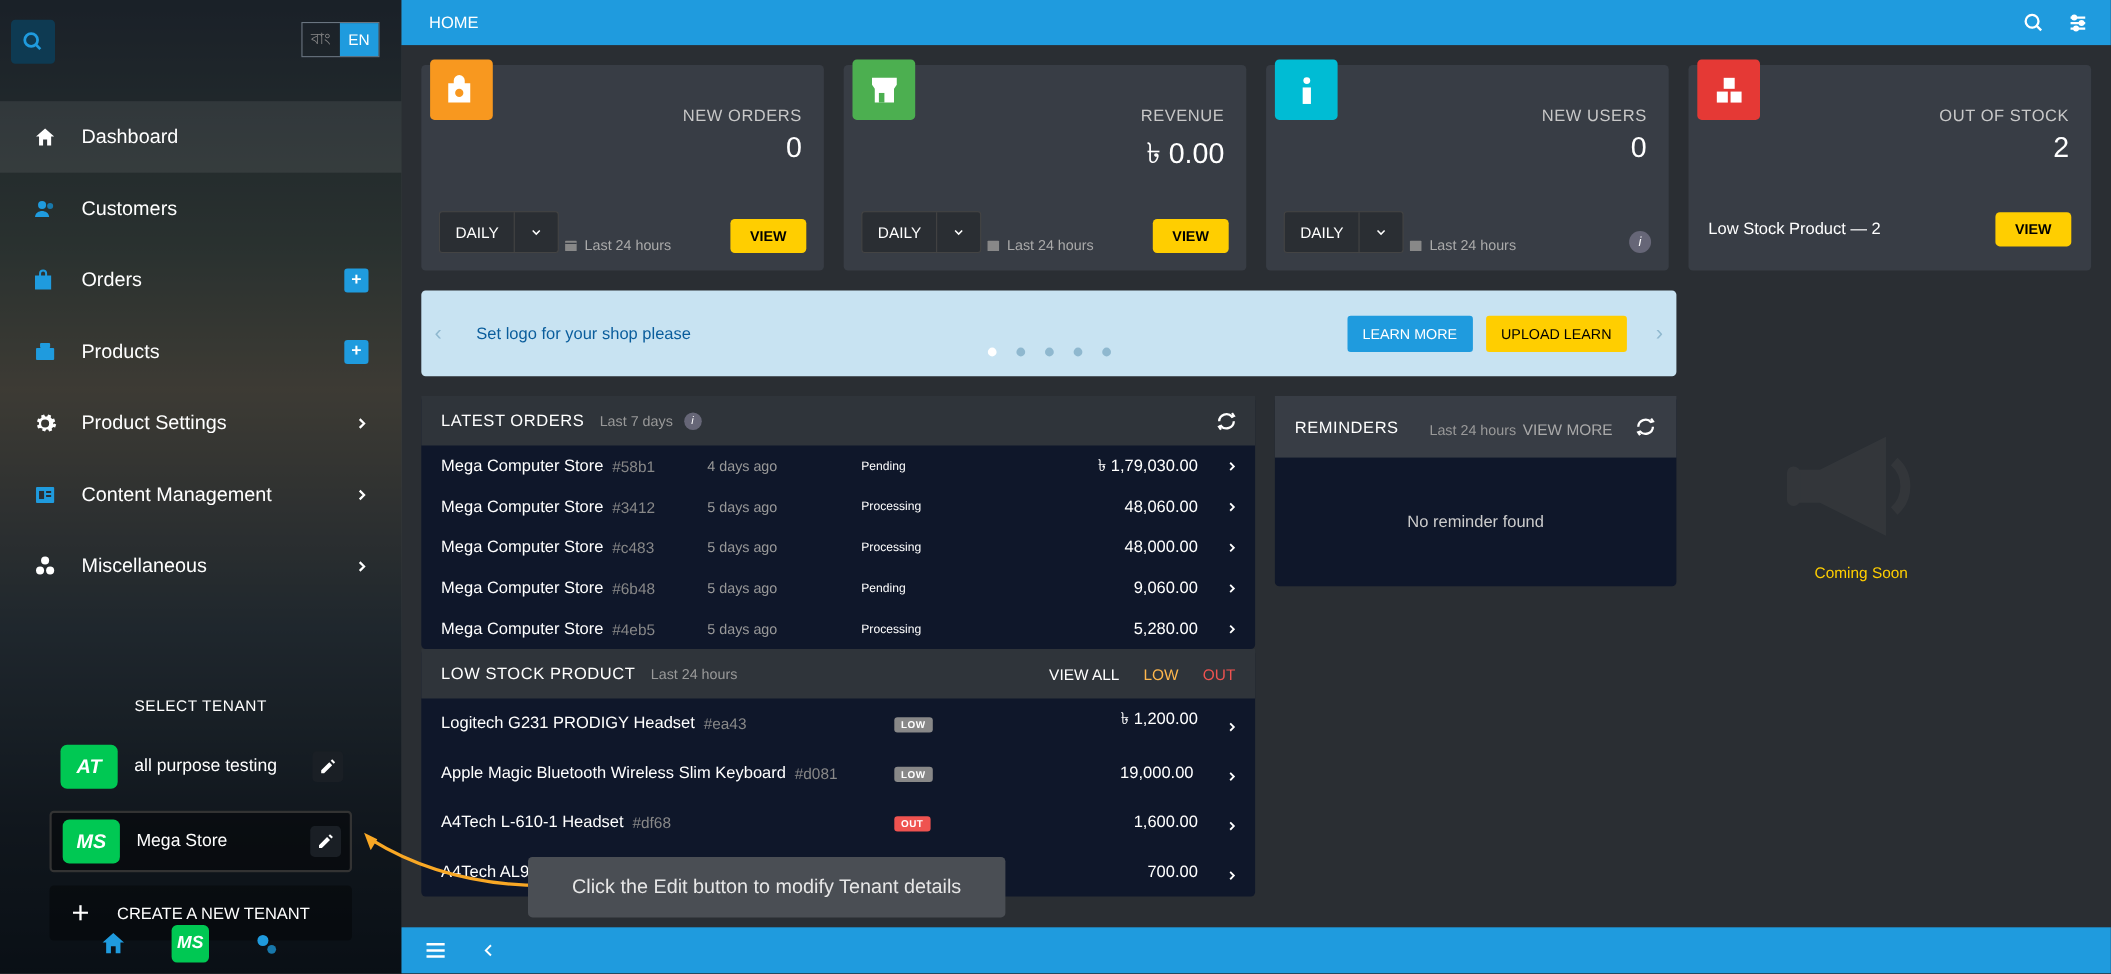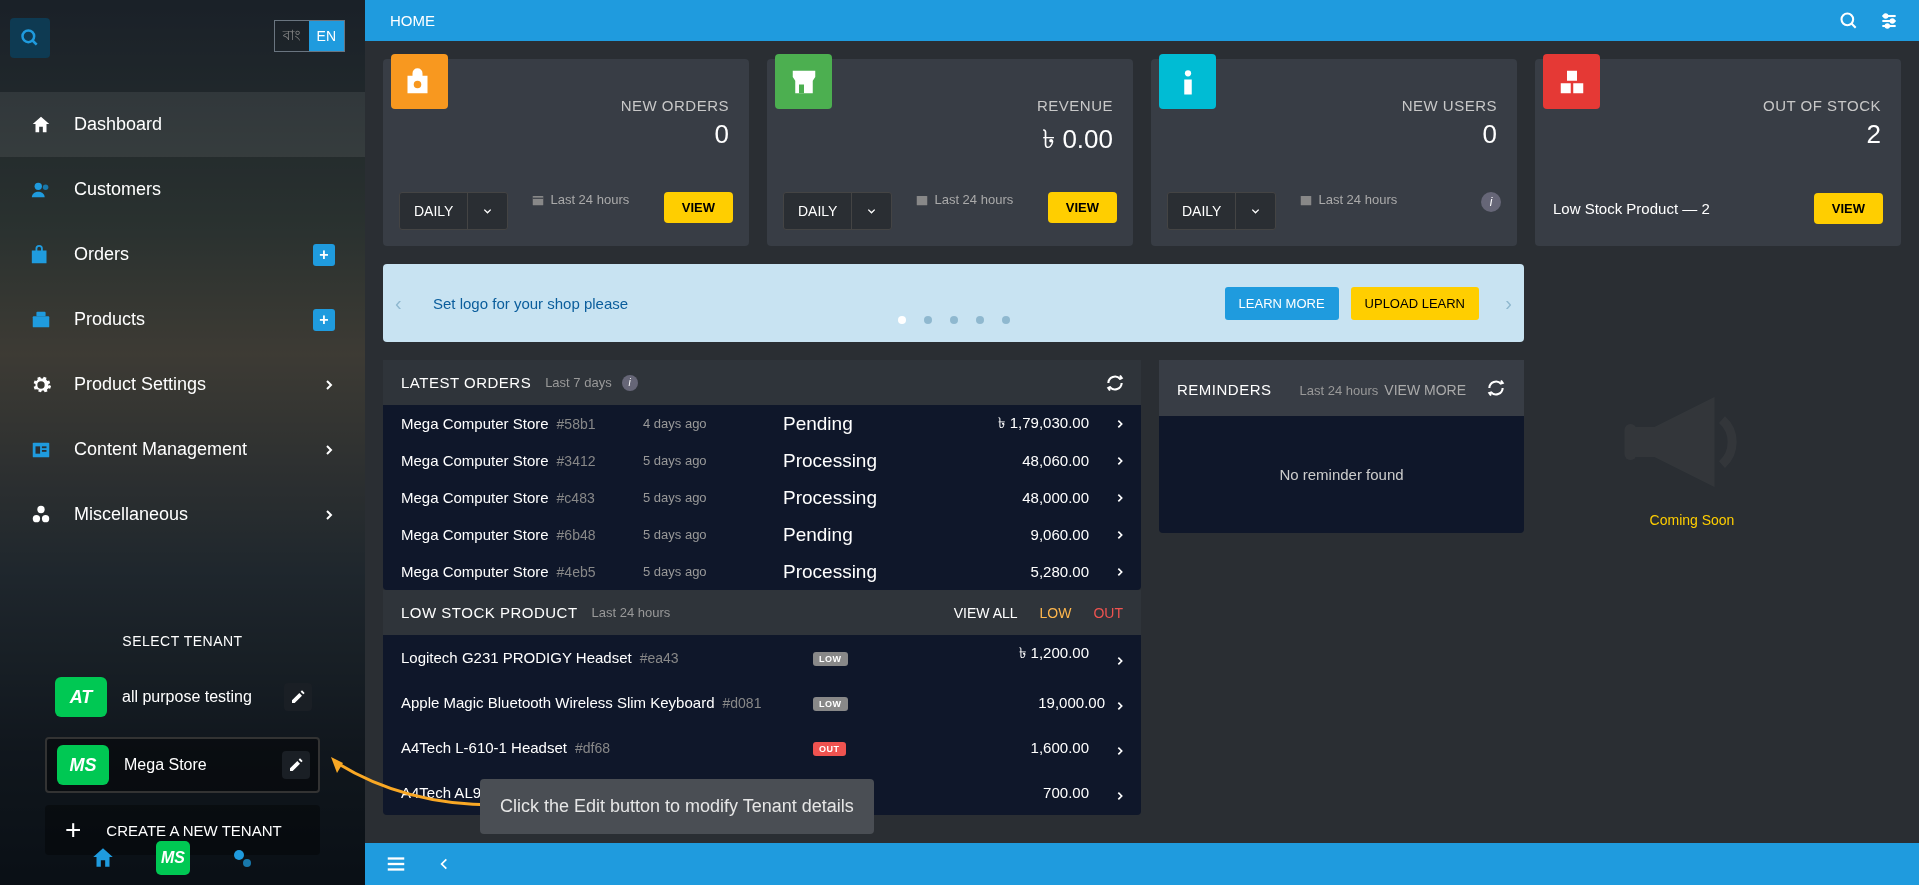--- a/index.html
+++ b/index.html
@@ -34,21 +34,21 @@
 .main{position:absolute;top:41px;left:365px;right:0;bottom:42px;background:#2a2e33;overflow:auto;z-index:1}
 .cards{display:flex;gap:18px;padding:18px 18px 0 18px;flex-wrap:nowrap}
 .card{flex:1;min-width:0;background:#383d45;border-radius:4px;padding:18px;position:relative;height:187px}
 .card-icon{position:absolute;top:-5px;left:8px;width:57px;height:55px;border-radius:4px;display:flex;align-items:center;justify-content:center}
 .card-icon.orange{background:#f8981f}
 .card-icon.green{background:#4caf50}
 .card-icon.cyan{background:#00bcd4}
 .card-icon.red{background:#e53935}
 .card-label{position:absolute;right:20px;top:38px;font-size:15px;color:#c8c8c8;letter-spacing:0.5px}
 .card-value{position:absolute;right:20px;top:60px;font-size:26px;color:#fff}
-.card-footer{position:absolute;bottom:16px;left:16px;right:16px;display:flex;align-items:flex-start;gap:23px}
+.card-footer{position:absolute;bottom:16px;left:16px;right:16px;display:flex;align-items:flex-end;gap:4px}
 .period-select{background:#2a2e33;border-radius:3px;display:flex;align-items:center;height:38px;overflow:hidden;border:1px solid #444}
 .period-select span{padding:0 14px;font-size:14px}
 .period-chevron{border-left:1px solid #444;width:40px;height:38px;display:flex;align-items:center;justify-content:center}
 .period-hint{font-size:13px;color:#aaa;display:flex;align-items:center;gap:5px;flex:1}
 .view-btn{background:#ffce00;color:#000;border:none;border-radius:4px;padding:8px 18px;font-size:13px;font-weight:600;cursor:pointer}
 .info-circle{width:20px;height:20px;border-radius:50%;background:#667;display:flex;align-items:center;justify-content:center;font-size:12px;font-style:italic;color:#fff}
 .lowstock-line{position:absolute;bottom:22px;left:18px;right:18px;display:flex;align-items:center;justify-content:space-between}
 .banner{margin:18px 18px 0 18px;background:#c8e3f2;border-radius:4px;height:78px;display:flex;align-items:center;padding:0 30px;position:relative;width:1141px}
 .banner-text{color:#0a5d9c;font-size:15px;margin-left:20px}
 .banner-dots{position:absolute;left:50%;transform:translateX(-50%);bottom:18px;display:flex;gap:18px}
@@ -66,40 +66,40 @@
 .panel-right{width:300px;display:flex;flex-direction:column;align-items:center;justify-content:center;height:190px}
 .panel-header{display:flex;align-items:center;padding:14px 18px;background:#2f343a;position:relative}
 .panel-title{font-size:15px;letter-spacing:0.5px}
 .panel-sub{font-size:13px;color:#999;margin-left:14px}
 .panel-info{margin-left:10px}
 .panel-refresh{position:absolute;right:16px}
 .row-item{display:flex;align-items:center;padding:10px 18px;position:relative;font-size:15px}
 .row-item .store{color:#fff}
 .row-item .tag{color:#888;font-size:14px;margin-left:8px}
 .row-item .ago{position:absolute;left:260px;font-size:13px;color:#999}
-.row-item .status{position:absolute;left:400px;font-size:19px}
+.row-item .status{position:absolute;left:400px;font-size:11px}
 .row-item .amount{position:absolute;right:52px;font-size:15px}
 .row-item .chev{position:absolute;right:16px}
 .stock-header{display:flex;align-items:center;padding:14px 18px;background:#2f343a;position:relative}
 .stock-tabs{position:absolute;right:18px;display:flex;gap:22px;align-items:center}
 .stock-tab{font-size:14px;cursor:pointer}
 .stock-tab.all{color:#fff}
 .stock-tab.low{color:#ffb74d}
 .stock-tab.out{color:#ef5350}
 .stock-row{display:flex;align-items:flex-end;padding:14px 18px;position:relative;font-size:15px}
 .stock-badge{font-size:9px;padding:2px 6px;border-radius:3px;font-weight:bold;letter-spacing:0.5px}
 .stock-badge.low{background:#888;color:#fff}
 .stock-badge.out{background:#ef5350;color:#fff}
 .coming-soon{color:#ffce00;font-size:14px;margin-top:10px}
 .megaphone{opacity:0.15}
 .reminders-header{display:flex;align-items:flex-end;padding:18px;background:#383d45;position:relative}
 .no-reminder{text-align:center;padding:50px 0;font-size:15px;color:#ccc}
 .bottombar{position:absolute;bottom:0;left:365px;right:0;height:42px;background:#1f9bde;display:flex;align-items:center;padding:0 20px;gap:30px;z-index:2}
 .bottom-icons{position:absolute;bottom:10px;left:90px;display:flex;gap:40px;align-items:center;z-index:3}
-.callout{position:absolute;top:779px;left:480px;background:#4a4e54;padding:17px 20px;border-radius:4px;font-size:18px;color:#e6e6e6;z-index:5}
+.callout{position:absolute;top:779px;left:480px;background:#4a4e54;padding:17px 40px;border-radius:4px;font-size:18px;color:#e6e6e6;z-index:5}
 .arrow-svg{position:absolute;top:755px;left:325px;z-index:5;pointer-events:none}
 svg{display:block}
 </style>
 </head>
 <body>
 
 <div class="bg-img"></div>
 
 <div class="sidebar">
   <div class="search-btn">
@@ -475,21 +475,21 @@
               <span style="position:absolute;right:16px">
                 <svg width="10" height="10" viewBox="0 0 24 24" fill="none" stroke="#fff" stroke-width="4">
                   <polyline points="8 4 16 12 8 20"></polyline>
                 </svg>
               </span>
             </div>
             <div class="stock-row">
               <span>Apple Magic Bluetooth Wireless Slim Keyboard</span>
               <span class="tag" style="color:#888;font-size:14px;margin-left:8px">#d081</span>
               <span class="stock-badge low" style="position:absolute;left:430px">LOW</span>
-              <span style="position:absolute;right:36px">19,000.00</span>
+              <span style="position:absolute;right:56px">19,000.00</span>
               <span style="position:absolute;right:16px">
                 <svg width="10" height="10" viewBox="0 0 24 24" fill="none" stroke="#fff" stroke-width="4">
                   <polyline points="8 4 16 12 8 20"></polyline>
                 </svg>
               </span>
             </div>
             <div class="stock-row">
               <span>A4Tech L-610-1 Headset</span>
               <span class="tag" style="color:#888;font-size:14px;margin-left:8px">#df68</span>
               <span class="stock-badge out" style="position:absolute;left:430px">OUT</span>

